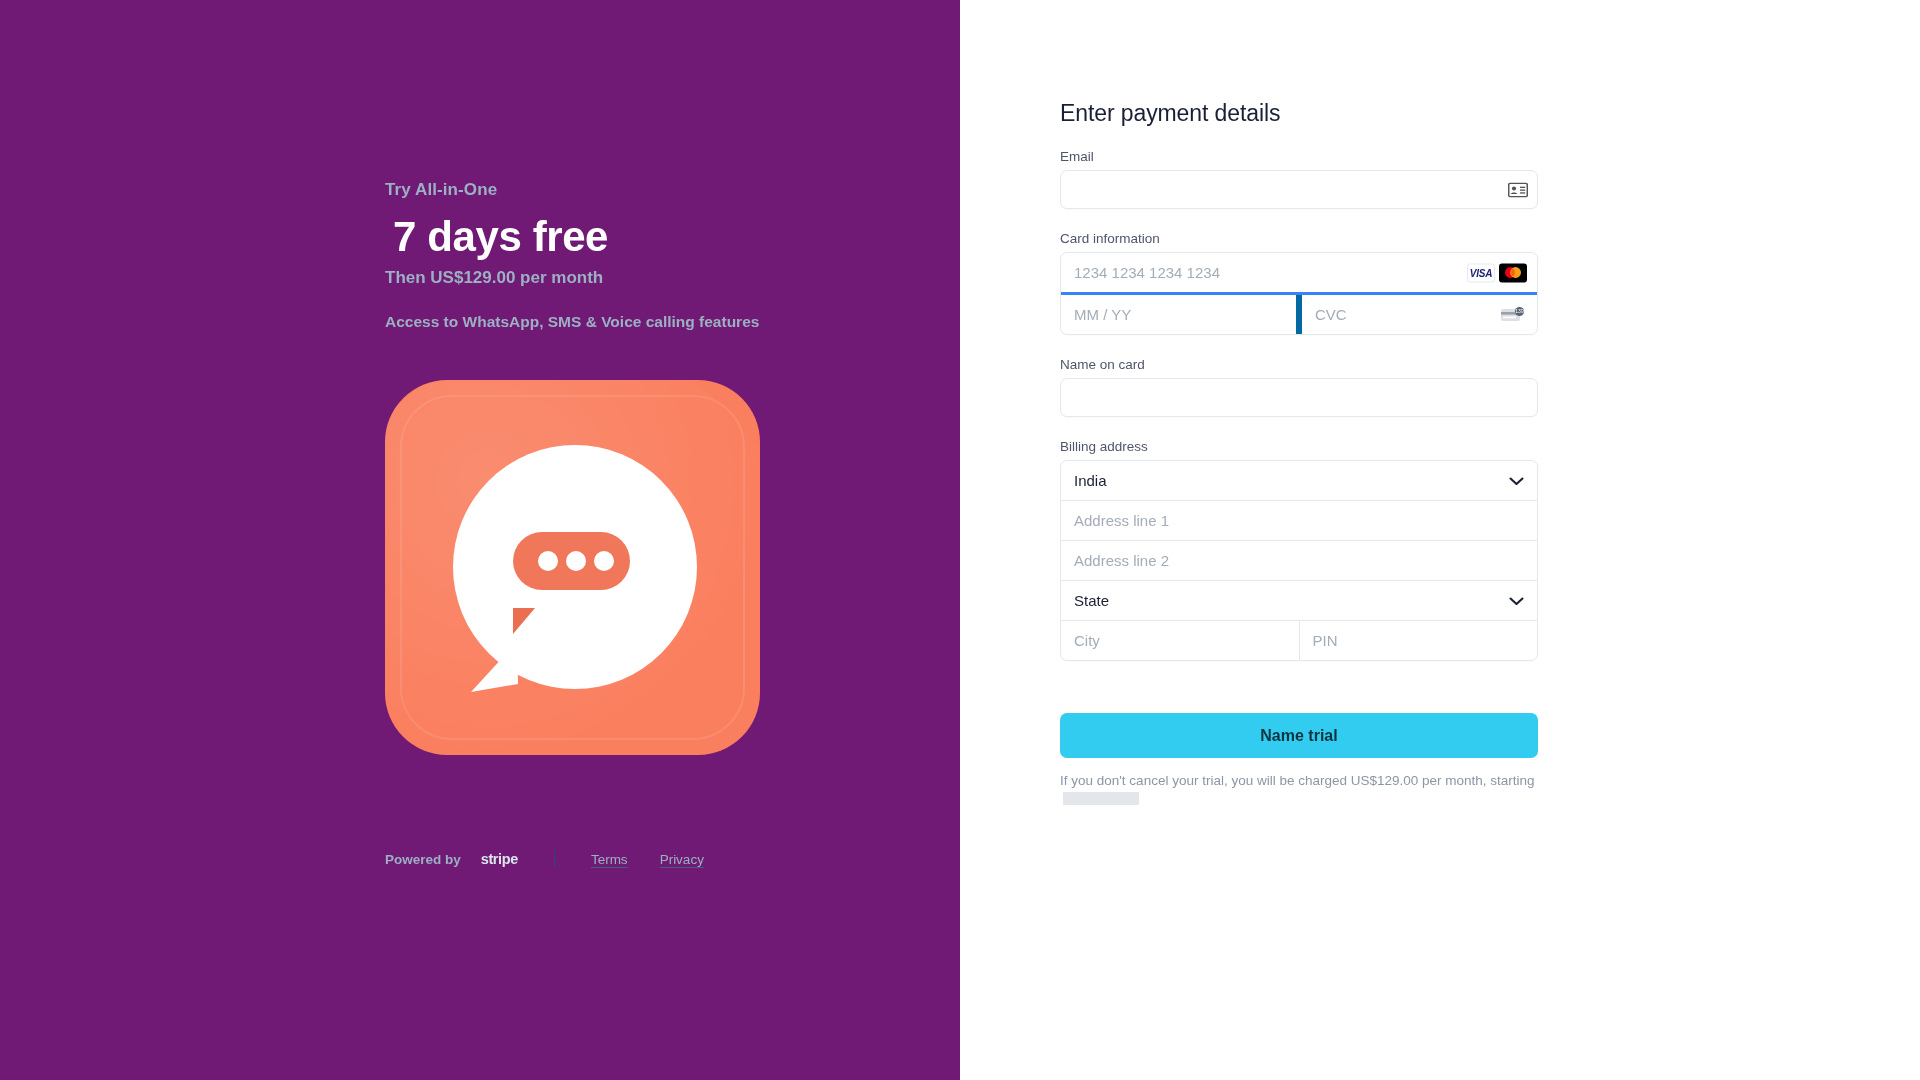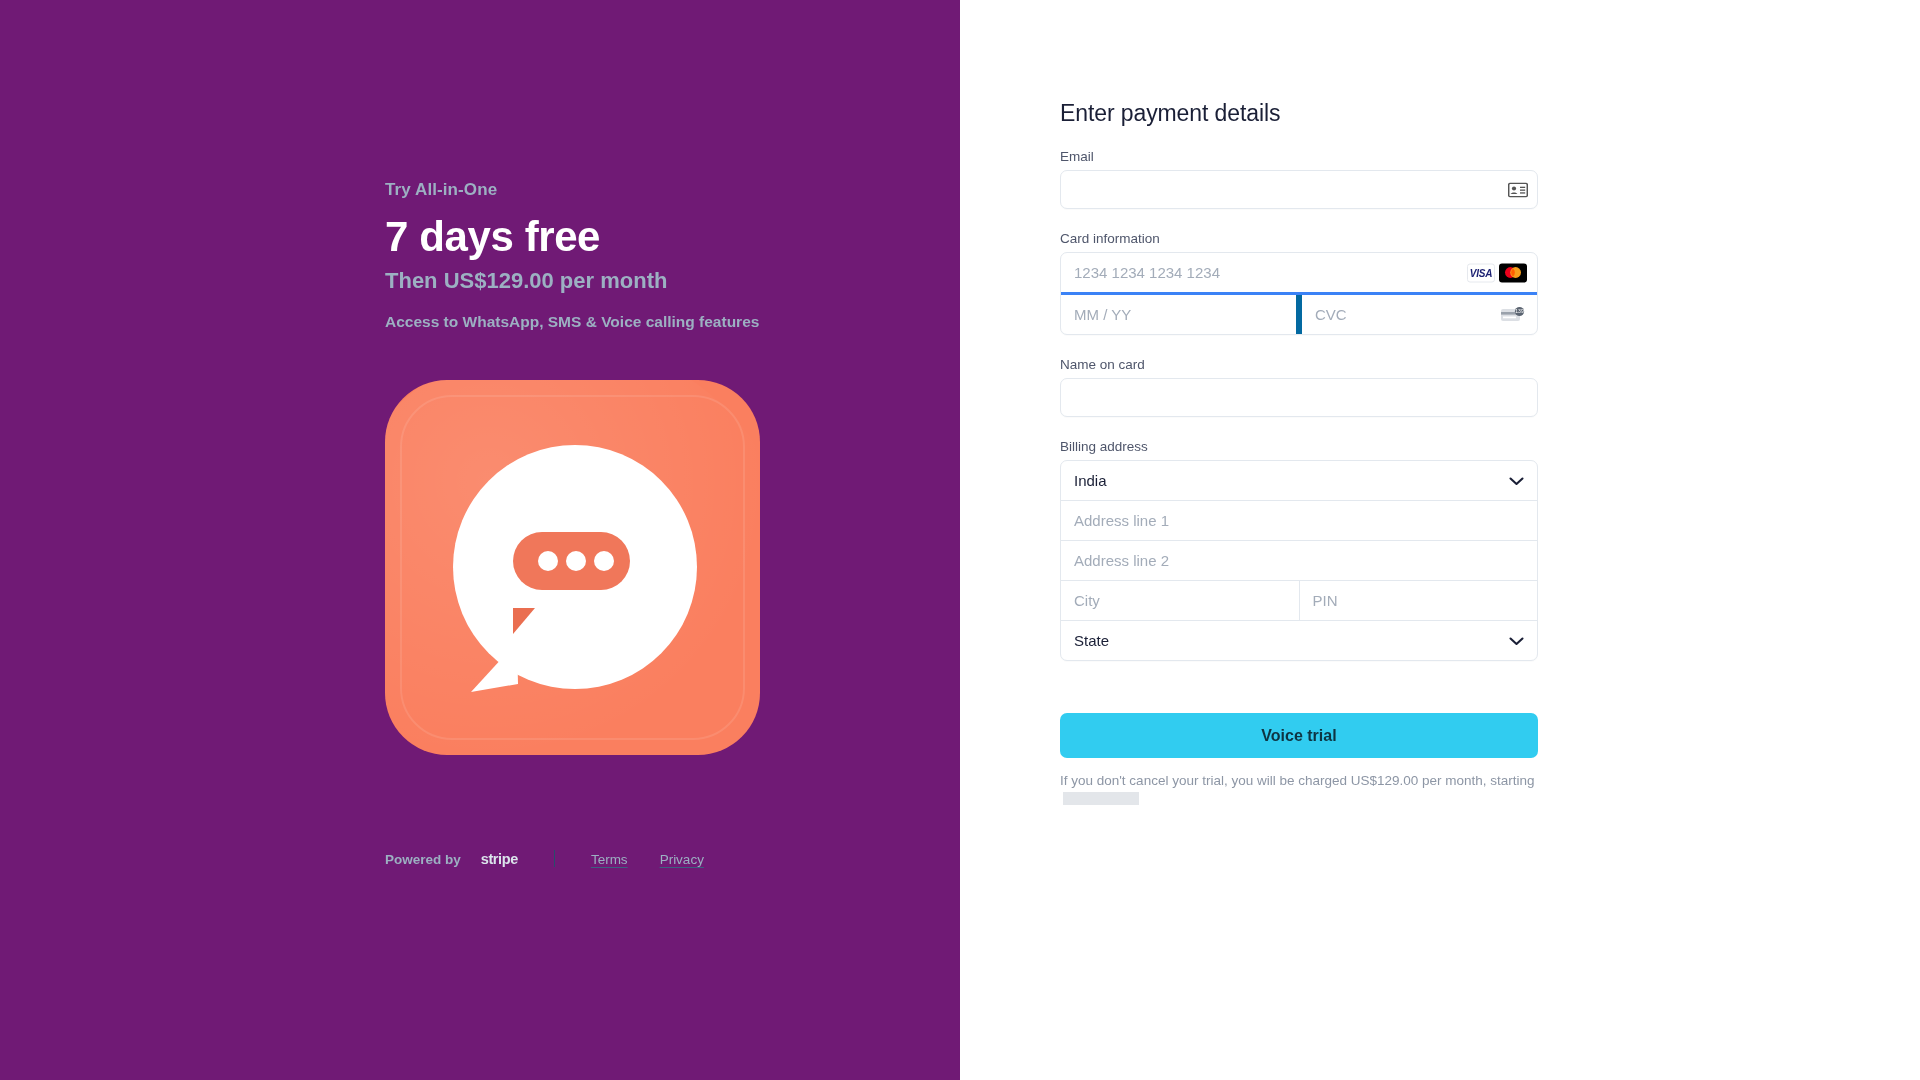--- a/index.html
+++ b/index.html
@@ -32,30 +32,30 @@
   .eyebrow {
     position: absolute;
     top: 180px; left: 0;
     font-size: 17px;
     font-weight: bold;
     color: #9cb0c2;
     letter-spacing: .1px;
   }
   .headline {
     position: absolute;
-    top: 213px; left: 0;
+    top: 213px; left: 8px;
     font-size: 42px;
     font-weight: bold;
     color: #ffffff;
     letter-spacing: -.4px;
   }
   .subline {
     position: absolute;
     top: 268px; left: 0;
-    font-size: 22px;
+    font-size: 17px;
     font-weight: bold;
     color: #9cb0c2;
   }
   .features {
     position: absolute;
     top: 313px; left: 0;
     font-size: 15.5px;
     font-weight: bold;
     color: #9cb0c2;
   }
@@ -421,43 +421,43 @@
             </div>
           </div>
 
           <div class="arow">
             <div class="acell">
               <input type="text" placeholder="Address line 2" style="">
             </div>
           </div>
 
           <div class="arow">
-            <div class="acell split">
-              <input type="text" placeholder="City" style="">
-            </div>
-            <div class="acell">
-              <input type="text" placeholder="PIN" style="">
-            </div>
-          </div>
-
-          <div class="arow">
             <div class="acell">
               <div class="selbox placeholderish">State</div>
               <span class="chev">
                 <svg width="15" height="9" viewBox="0 0 15 9">
                     <path d="M1.5 1.5 L7.5 7 L13.5 1.5" fill="none" stroke="#1a1f36" stroke-width="2.1" stroke-linecap="round" stroke-linejoin="round"></path>
                   </svg>
               </span>
             </div>
           </div>
 
+          <div class="arow">
+            <div class="acell split">
+              <input type="text" placeholder="City" style="">
+            </div>
+            <div class="acell">
+              <input type="text" placeholder="PIN" style="">
+            </div>
+          </div>
+
         </div>
       </div>
 
-      <button class="start-btn">Voice trial</button>
+      <button class="start-btn">Name trial</button>
 
       <div class="disclaimer">
         <span>If you don't cancel your trial, you will be charged US$129.00 per month, starting</span><span class="redact"></span>
       </div>
 
     </div>
   </div>
 
 </div>
 

